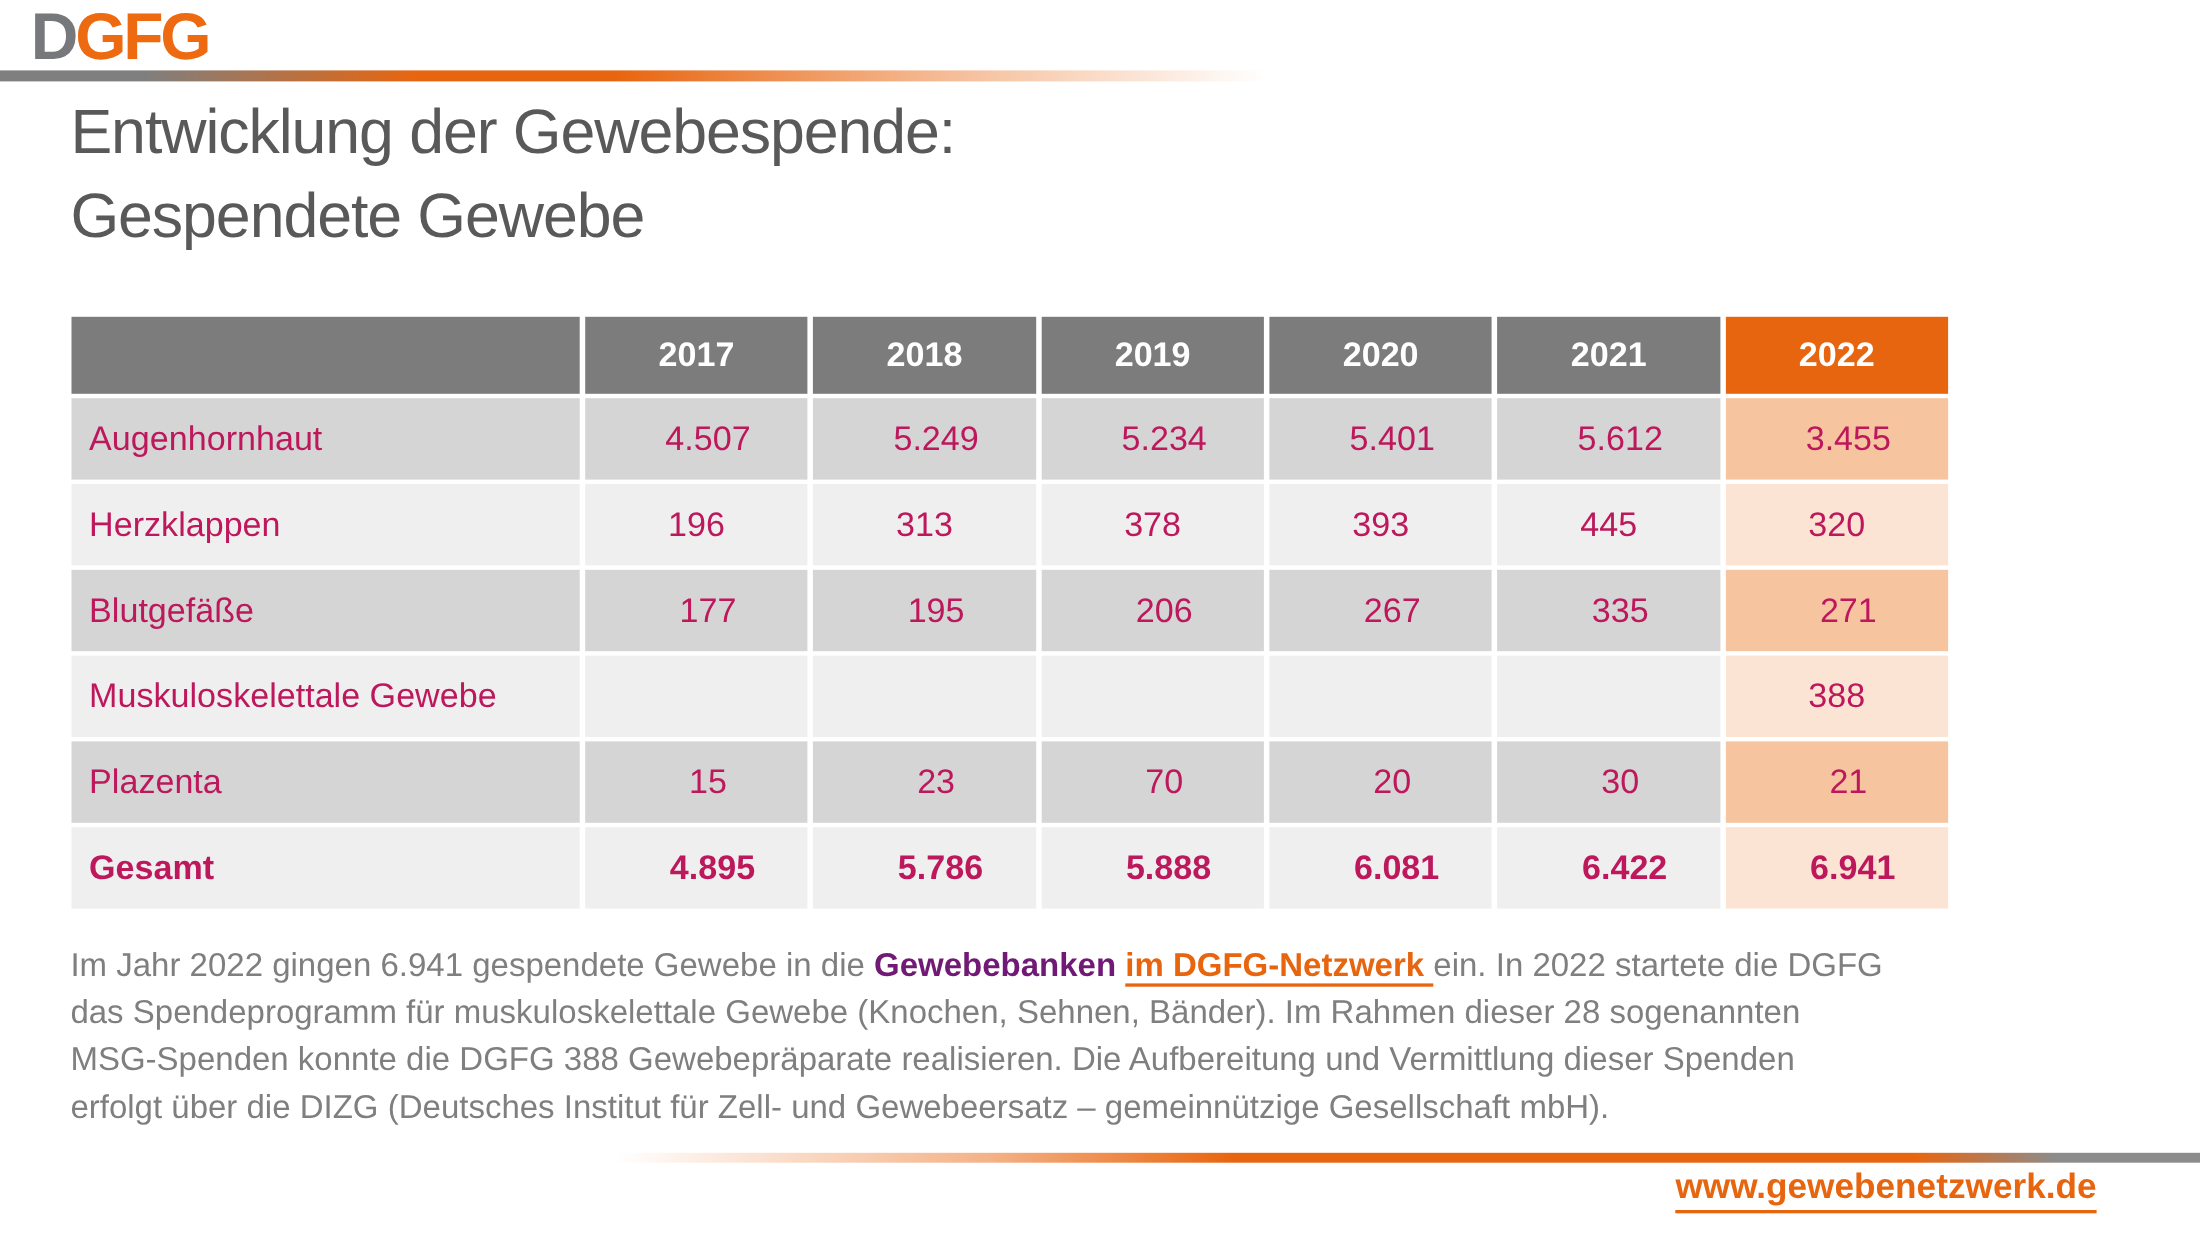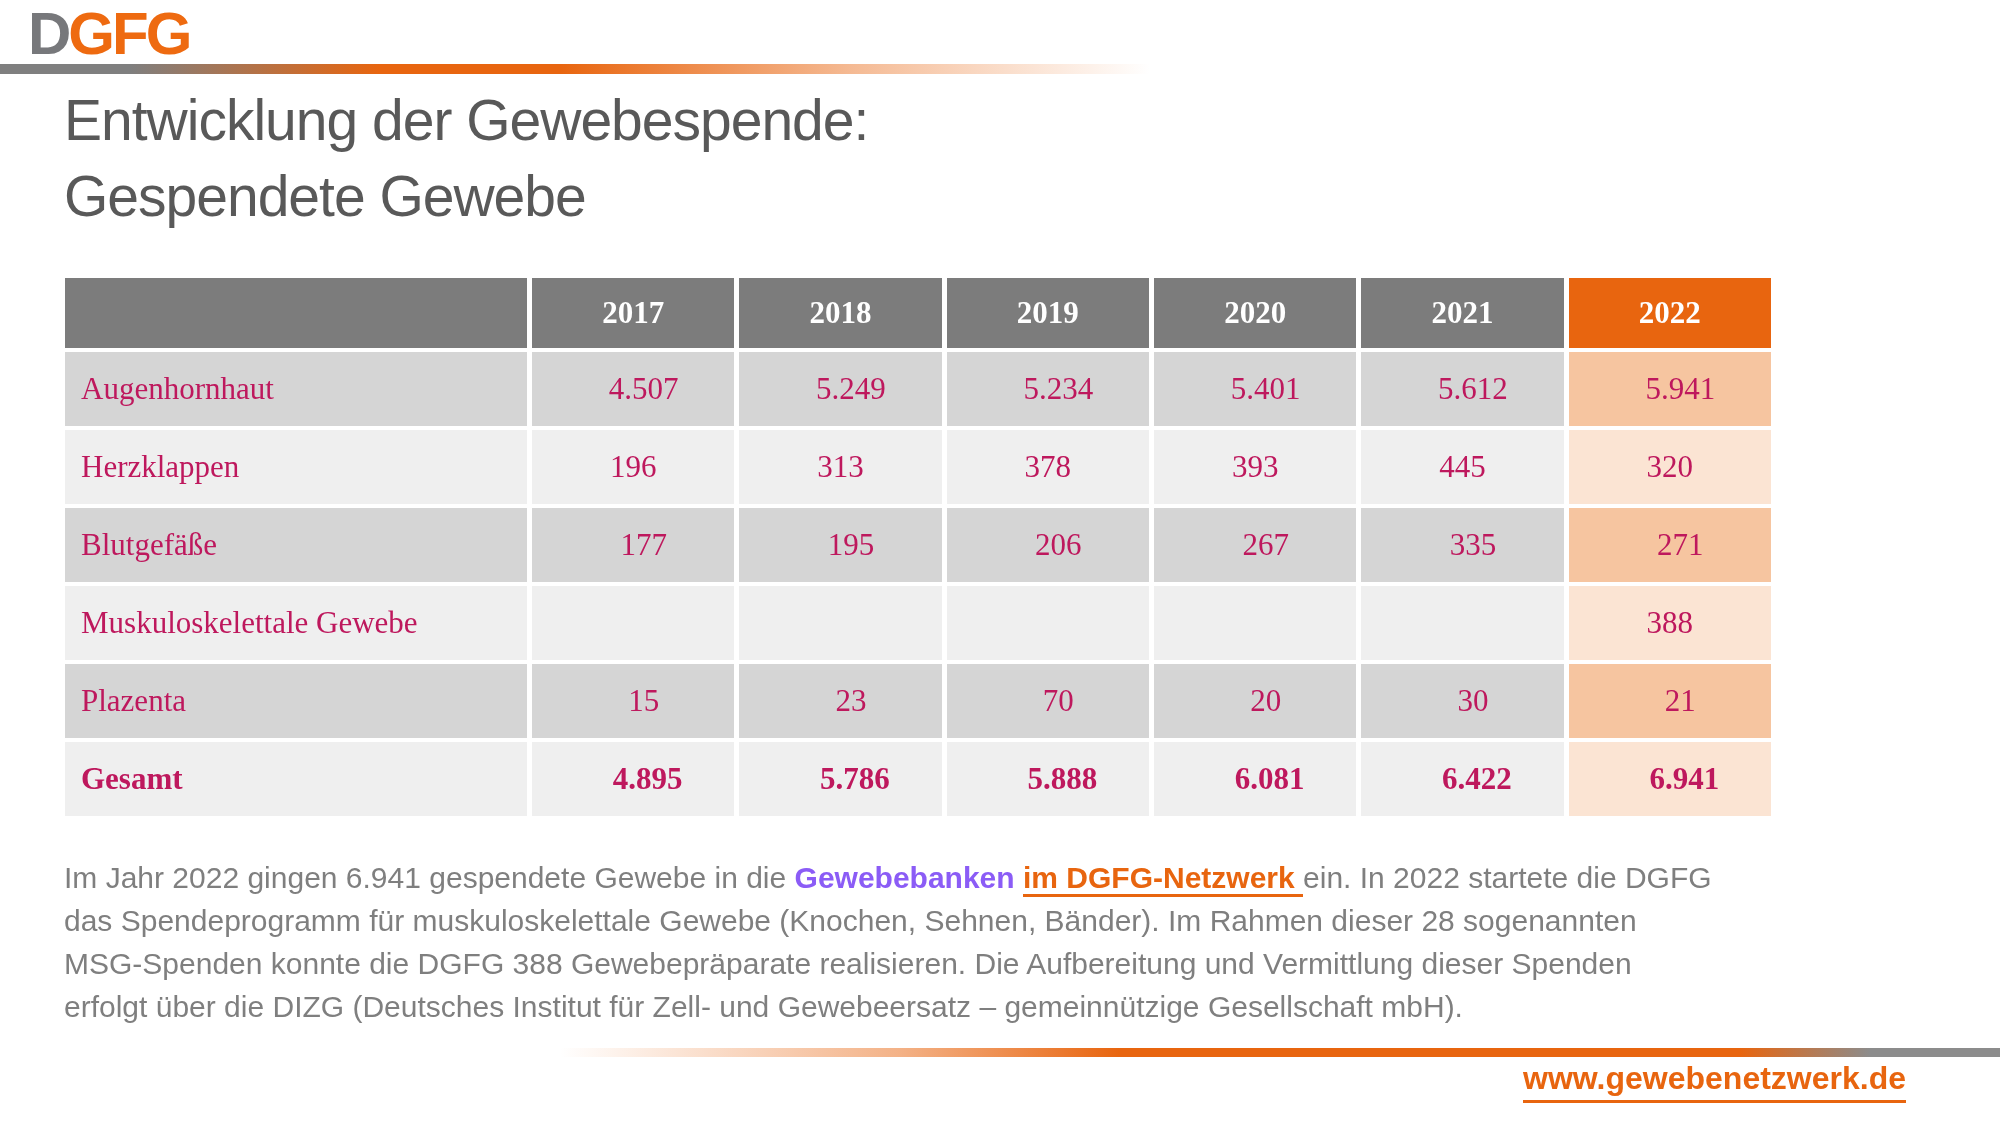--- a/index.html
+++ b/index.html
@@ -18,37 +18,37 @@
   .top-rule{position:absolute;left:0;top:64px;width:1210px;height:10px;
     background:linear-gradient(to right,#7f7f7f 0px,#7f7f7f 130px,#e8650f 380px,#e8650f 560px,rgba(232,101,15,0.45) 850px,rgba(232,101,15,0) 1150px);}
   .bottom-rule{position:absolute;left:560px;top:1048px;width:1440px;height:9px;
     background:linear-gradient(to right,rgba(232,101,15,0) 0px,rgba(232,101,15,0.5) 340px,#e8650f 560px,#e8650f 1180px,#8c8c8c 1310px,#8c8c8c 1440px);}
 
   
   .title{position:absolute;left:64px;top:82px;color:#595959;font-weight:300;
     font-size:57px;line-height:76px;letter-spacing:-1px;}
 
   
-  table.data-table{position:absolute;left:60px;top:274px;width:1716px;
-    border-collapse:separate;border-spacing:5px 4px;table-layout:fixed;font-family:Liberation Serif, serif;}
+  table.data-table{position:absolute;left:60px;top:284px;width:1716px;
+    border-collapse:separate;border-spacing:5px 4px;table-layout:fixed;}
   .data-table th{background:#7c7c7c;color:#ffffff;font-size:31px;font-weight:bold;
     height:70px;text-align:center;padding:0;}
   .data-table th.y2022{background:#e8650f;}
   .data-table td{height:74px;font-size:31px;color:#be185d;text-align:center;padding:0;}
   .data-table td.lbl{text-align:left;padding-left:16px;}
   tr.r-odd td{background:#d5d5d5;padding-left:21px;}
   tr.r-even td{background:#efefef;}
   tr.r-odd td.last{background:#f6c5a0;}
   tr.r-even td.last{background:#fbe4d3;}
   tr.gesamt td{font-weight:bold;padding-left:29px;}
 
   
   .paragraph{position:absolute;left:64px;top:856px;font-size:30px;line-height:43px;
     color:#7f7f7f;white-space:nowrap;}
-  .paragraph .bold{font-weight:bold;color:#8b5cf6;}
+  .paragraph .bold{font-weight:bold;color:#701a75;}
   .paragraph .inline-link{font-weight:bold;color:#e8650f;border-bottom:3px solid #e8650f;cursor:pointer;}
 
   
   .footer-link{position:absolute;right:94px;top:1060px;font-size:32px;font-weight:bold;
     color:#e8650f;border-bottom:3px solid #e8650f;padding-bottom:3px;cursor:pointer;}
 </style>
 </head>
 <body>
 
 <div class="slide">
@@ -86,21 +86,21 @@
       </tr>
     </thead>
     <tbody>
       <tr class="r-odd">
         <td class="lbl">Augenhornhaut</td>
         <td>4.507</td>
         <td>5.249</td>
         <td>5.234</td>
         <td>5.401</td>
         <td>5.612</td>
-        <td class="last">5.941</td>
+        <td class="last">3.455</td>
       </tr>
       <tr class="r-even">
         <td class="lbl">Herzklappen</td>
         <td>196</td>
         <td>313</td>
         <td>378</td>
         <td>393</td>
         <td>445</td>
         <td class="last">320</td>
       </tr>

